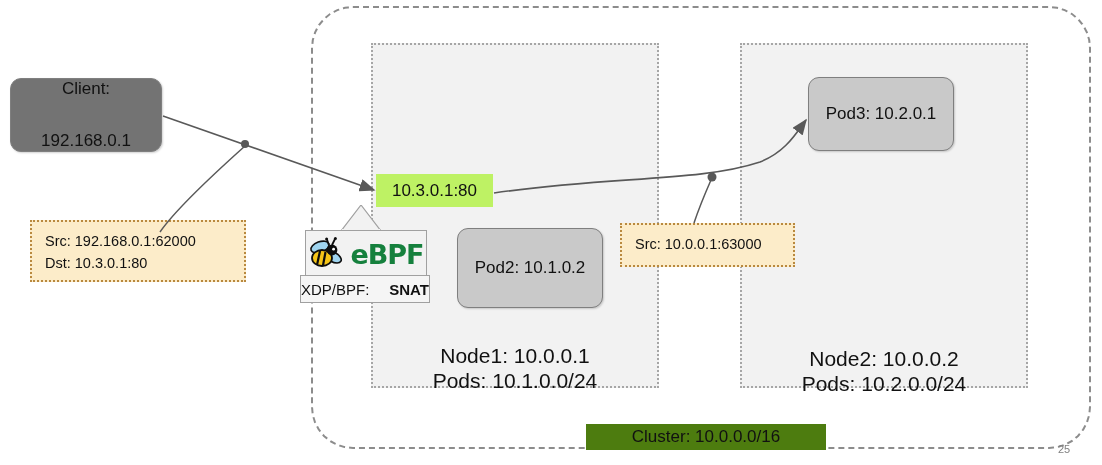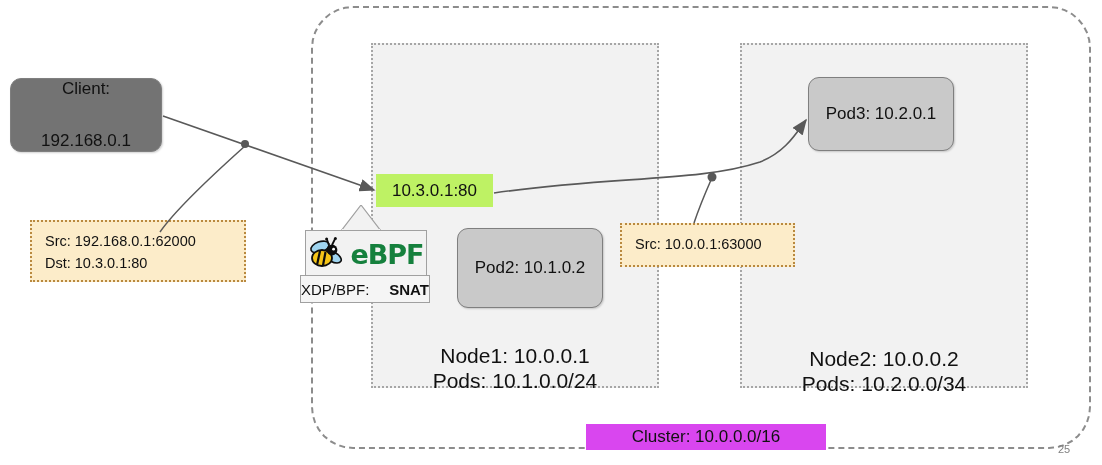--- a/index.html
+++ b/index.html
@@ -27,21 +27,21 @@
     border: 2px dashed #8c8c8c;
     border-radius: 42px;
     background: transparent;
   }
   .cluster-label {
     left: 586px; top: 424px;
     width: 240px; height: 26px;
     font-size: 17px;
     color: #111111;
     text-align: center;
-    background: #d946ef;
+    background: #4d7c0f;
     line-height: 26px;
     white-space: nowrap;
   }
 
   
   .node-box {
     background: #f2f2f2;
     border: 2px dotted #a6a6a6;
   }
   #node1-box { left: 371px; top: 43px; width: 288px; height: 345px; }
@@ -230,21 +230,21 @@
     <span>XDP/BPF:</span>
     <span class="xdp-strong">SNAT</span>
   </div>
 
   <div class="abs node-caption" id="node1-caption">
     <div>Node1: 10.0.0.1</div>
     <div>Pods: 10.1.0.0/24</div>
   </div>
   <div class="abs node-caption" id="node2-caption">
     <div>Node2: 10.0.0.2</div>
-    <div>Pods: 10.2.0.0/34</div>
+    <div>Pods: 10.2.0.0/24</div>
   </div>
 
   <div class="abs annot-box" id="annot1">
     <div>Src: 192.168.0.1:62000</div>
     <div>Dst: 10.3.0.1:80</div>
   </div>
   <div class="abs annot-box" id="annot2">
     <div>Src: 10.0.0.1:63000</div>
   </div>
 

